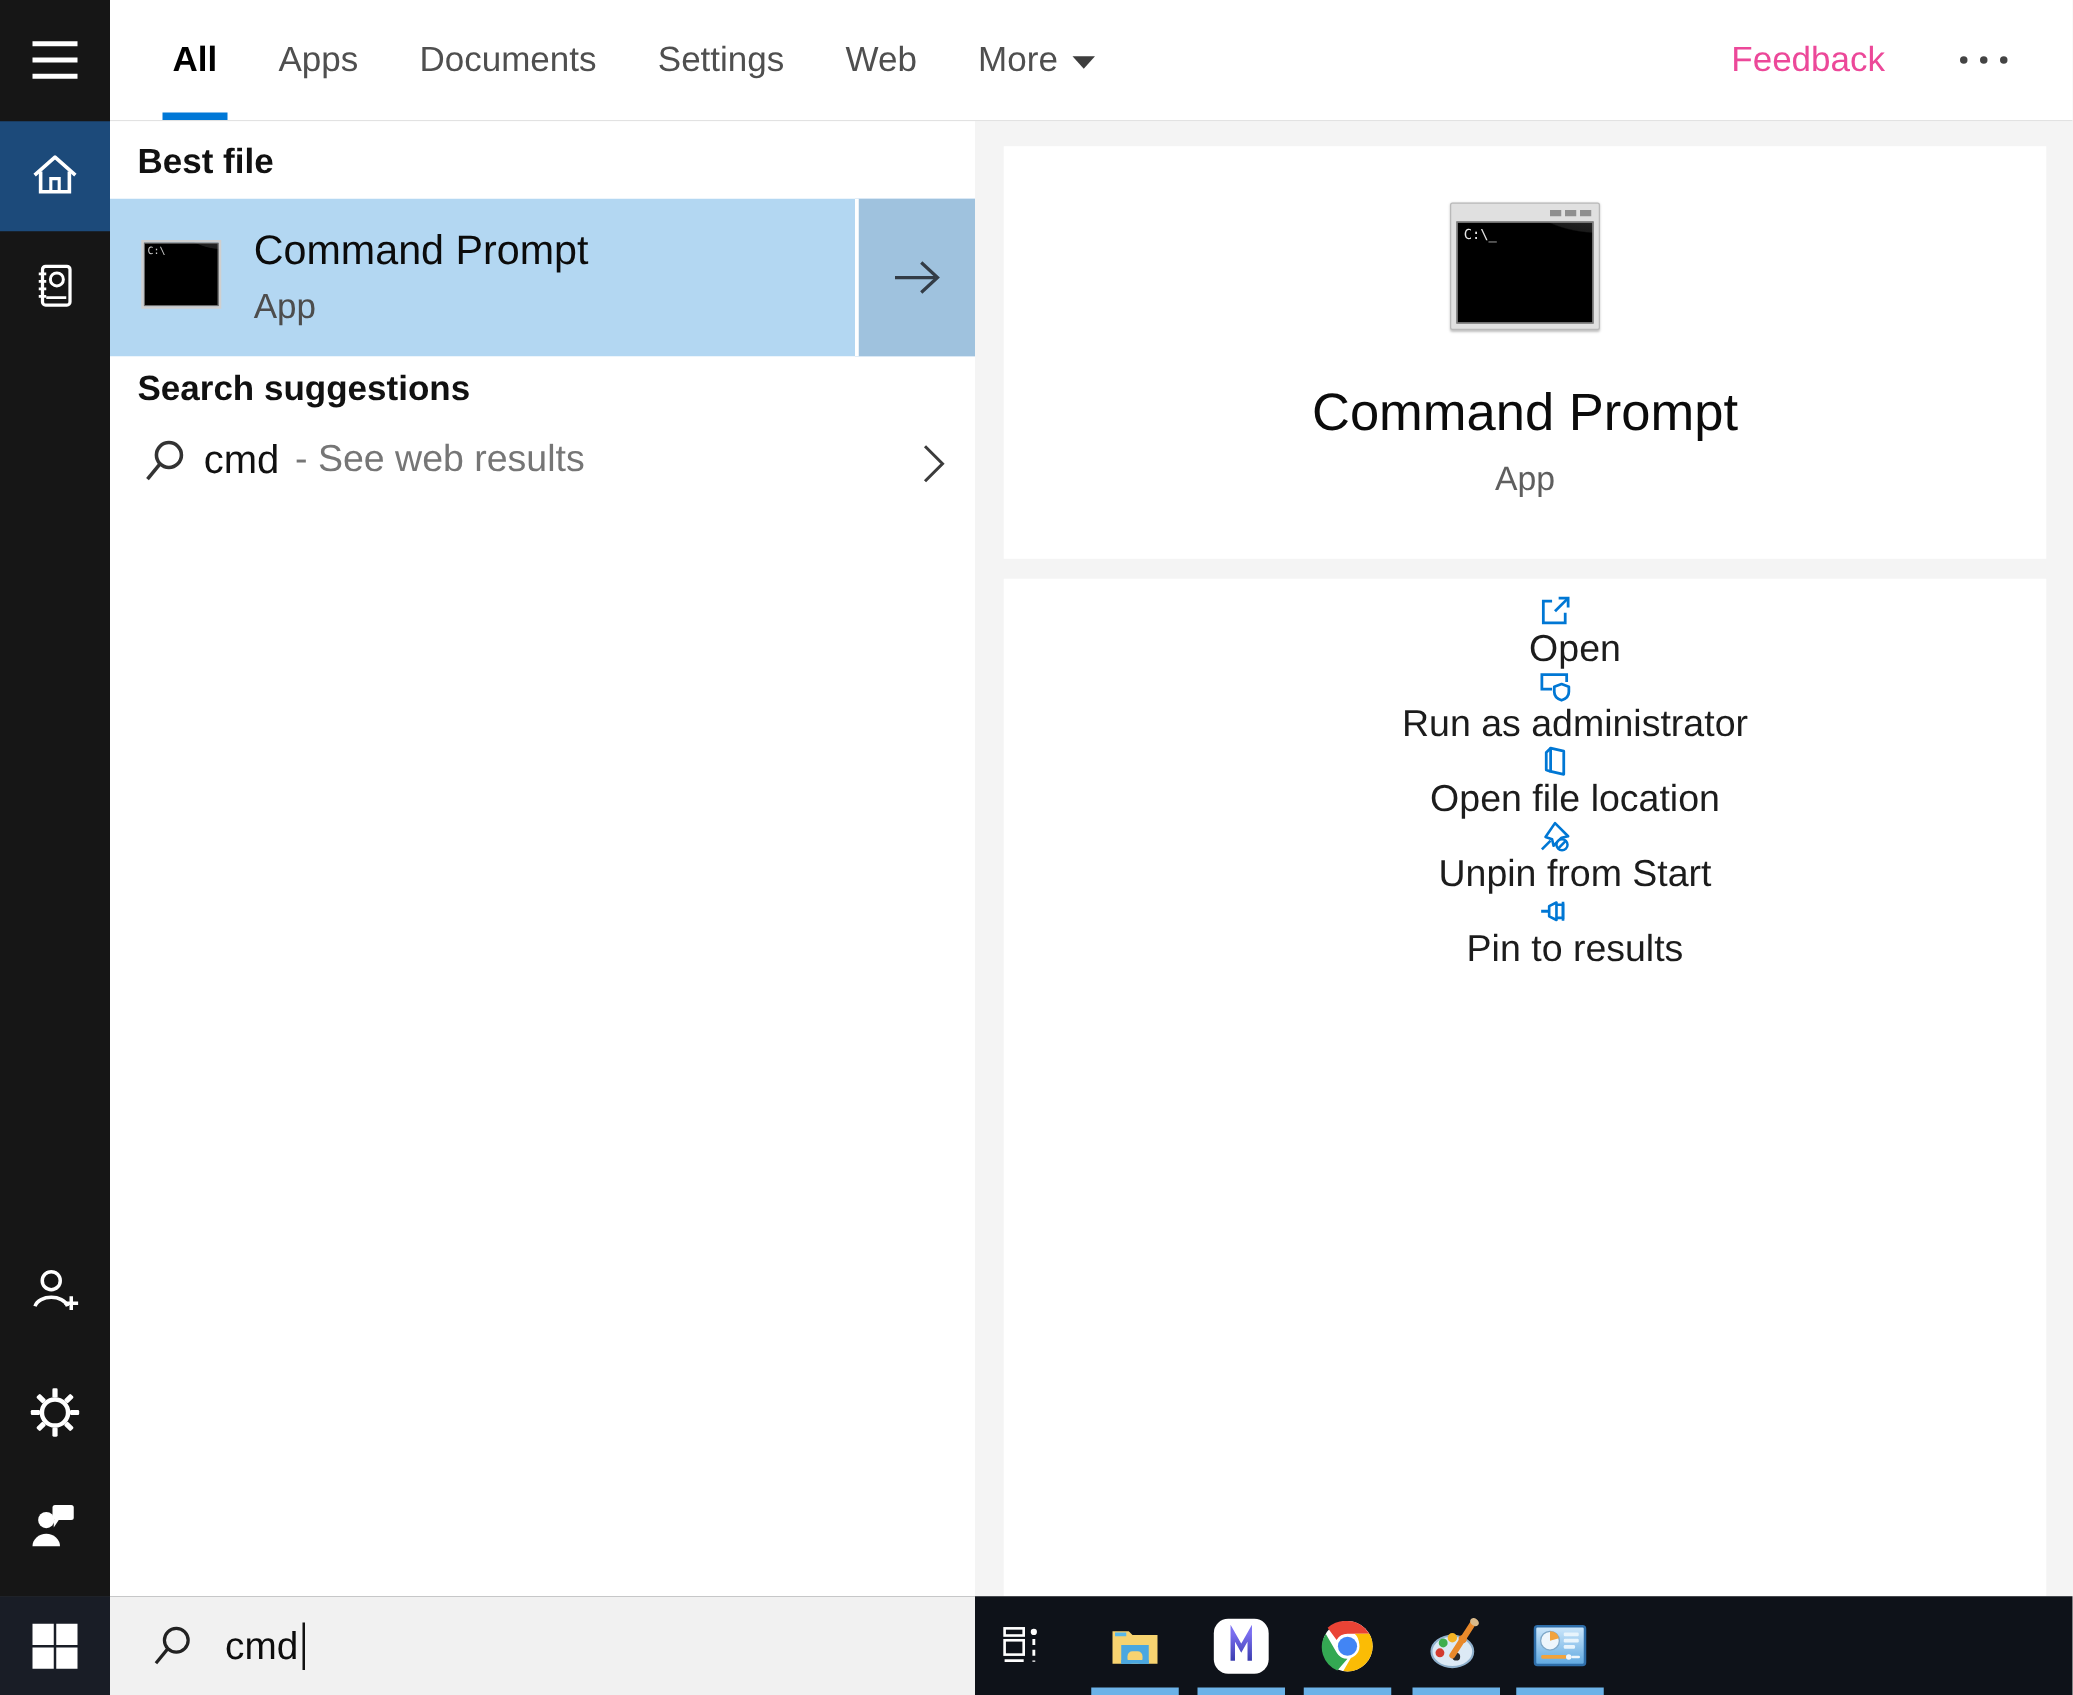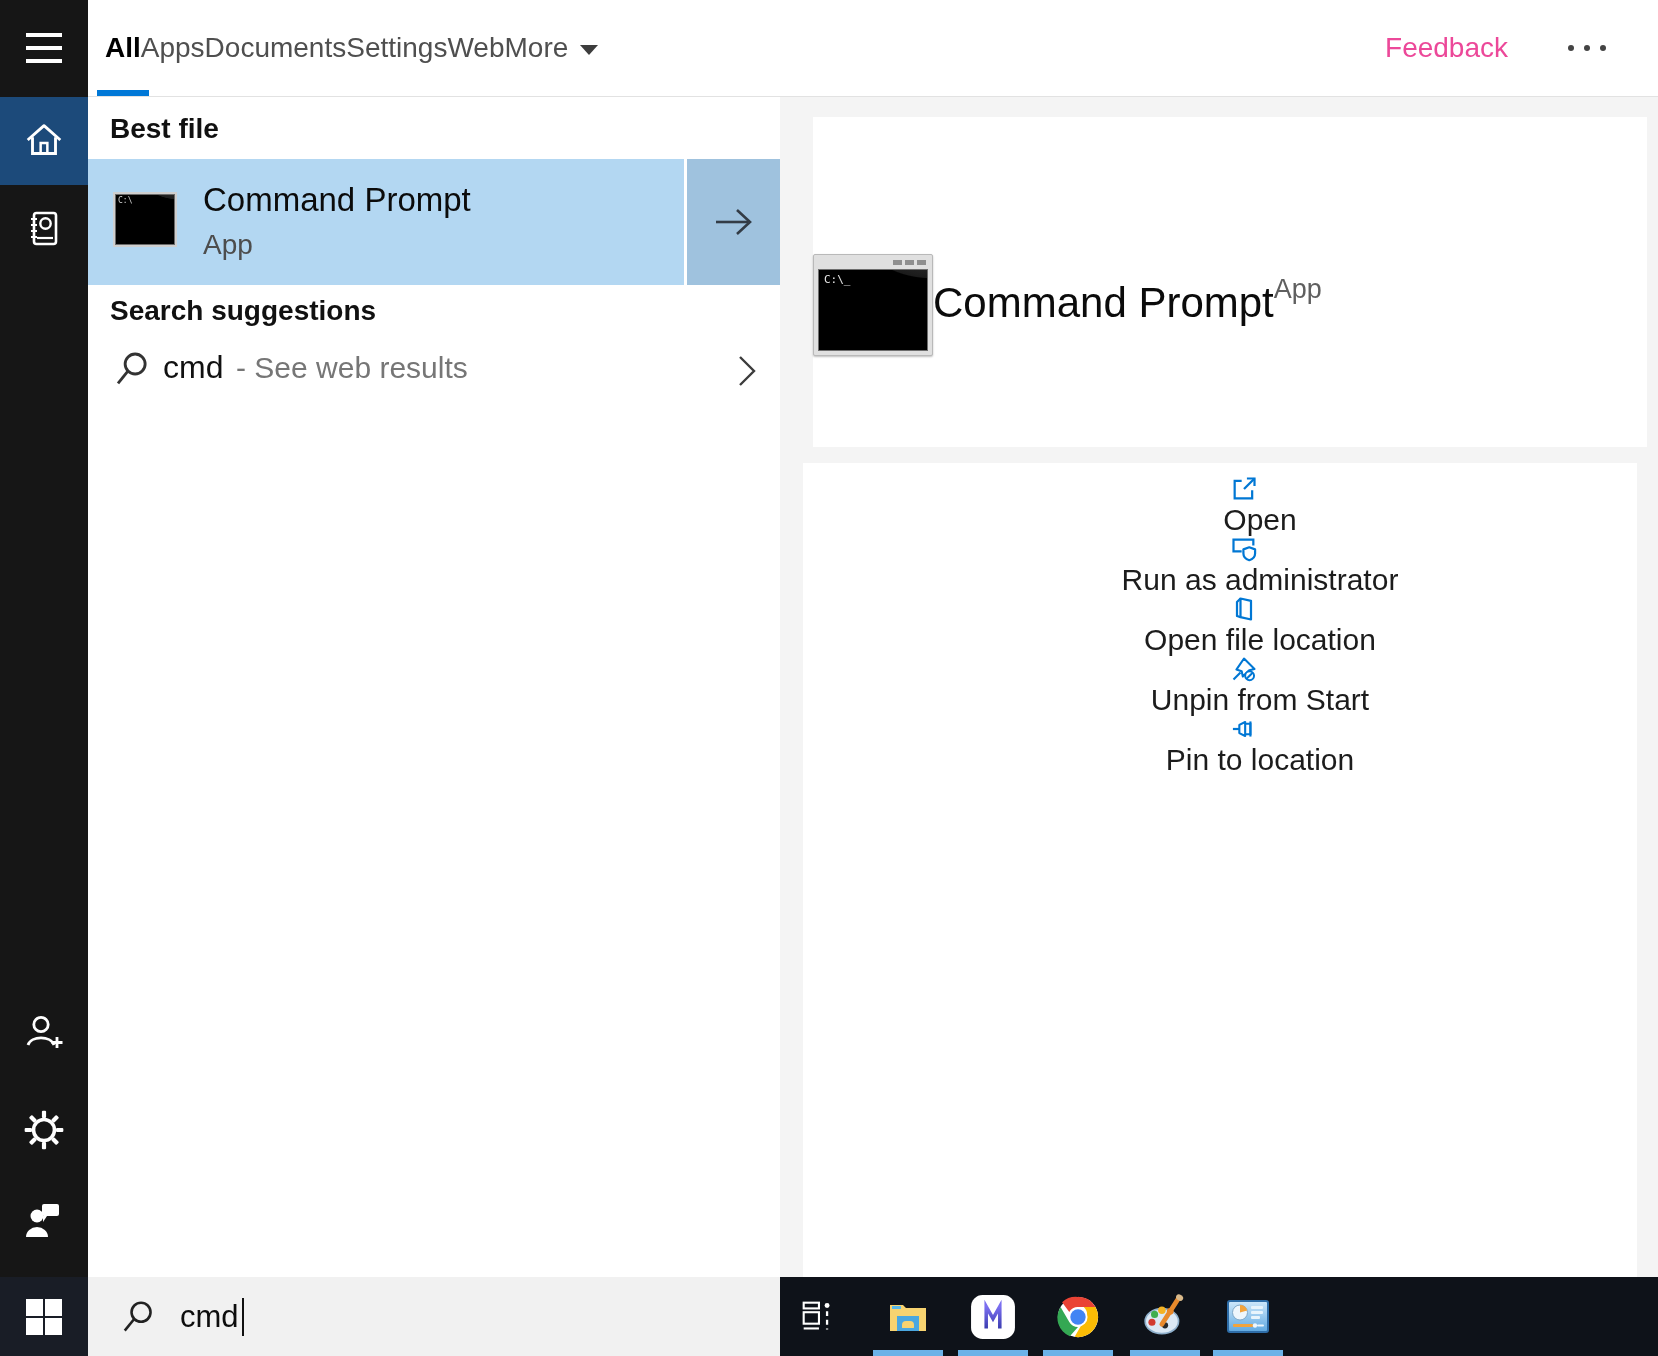--- a/index.html
+++ b/index.html
@@ -16,21 +16,21 @@
   #side-add-user { top:989px; }
   #side-settings { top:1086px; }
   #side-feedback { top:1178px; }
   #hamburger { top:4px; }
   #hamburger .bars { display:flex; flex-direction:column; gap:9px; }
   #hamburger .bar { width:36px; height:4px; background:#fff; }
 
   
   #tab-header { left:88px; top:0; width:1570px; height:97px; background:#fff;
     border-bottom:1px solid #e2e2e2; display:flex; align-items:center; }
-  .tabs { display:flex; margin-left:17px; height:100%; align-items:center;text-align:right; }
+  .tabs { display:flex; gap:49px; margin-left:50px; height:100%; align-items:center;text-align:right; }
   .tab { position:relative; font-size:28px; color:#4f4f4f; height:100%;
     display:flex; align-items:center; cursor:pointer; }
   .tab.active { color:#000; font-weight:700; }
   .tab.active .underline { position:absolute; bottom:0; left:-8px; right:-8px;
     height:6px; background:#0078d7; }
   .tab .caret { width:0; height:0; border-left:9px solid transparent;
     border-right:9px solid transparent; border-top:10px solid #3d3d3d;
     margin-left:12px; margin-top:4px; }
   #feedback-link { position:absolute; right:150px; font-size:28px; color:#ec4899; cursor:pointer; }
   #ellipsis-menu { position:absolute; right:52px; display:flex; gap:10px; cursor:pointer; }
@@ -55,22 +55,22 @@
     background:#9fc2de; border-left:3px solid #fff; display:flex;
     align-items:center; justify-content:center; cursor:pointer; }
   #suggest-row { position:absolute; left:0; top:238px; width:692px; height:72px; cursor:pointer; }
   #suggest-row .mag { position:absolute; left:25px; top:14px; }
   #suggest-query { position:absolute; left:75px; top:14px; font-size:32px; color:#111; }
   #suggest-hint { position:absolute; left:148px; top:16px; font-size:30px; color:#767676; }
   #suggest-chevron { position:absolute; right:22px; top:18px; }
 
   
   #preview { left:780px; top:97px; width:878px; height:1180px; background:#f4f4f4; }
-  #preview-card-top { position:absolute; left:33px; top:20px; width:834px; height:330px;
-    background:#fff; display:flex; flex-direction:row; align-items:center; }
+  #preview-card-top { position:absolute; left:23px; top:20px; width:834px; height:330px;
+    background:#fff; display:flex; flex-direction:column; align-items:center; }
   #big-icon { margin-top:45px; width:120px; height:102px; background:#e0e0e0;
     border:1px solid #b9b9b9; border-radius:2px; position:relative;
     box-shadow:0 1px 2px rgba(0,0,0,.25); }
   #big-icon .titlebar { position:absolute; left:4px; top:3px; right:4px; height:10px;
     display:flex; justify-content:flex-end; gap:3px; padding-right:2px; }
   #big-icon .titlebar i { width:9px; height:5px; background:#8f8f8f; margin-top:2px; }
   #big-icon .screen { position:absolute; left:4px; top:14px; right:4px; bottom:4px;
     background: radial-gradient(ellipse 150% 130% at 105% -45%, #474747 0%, #1b1b1b 42%, #000 43%);
     border:1px solid #6e6e6e; }
   #big-icon .prompt-text { position:absolute; left:5px; top:3px; color:#e8e8e8;
@@ -270,21 +270,21 @@
       </svg>
       <span class="action-label">Unpin from Start</span>
     </div>
     <div class="action-row">
       <svg width="28" height="28" viewBox="0 0 24 24">
         <path d="M2.5 12 H8" stroke="#0077d4" stroke-width="1.9" fill="none"></path>
         <path d="M8 8.5 L13 6 V18 L8 15.5 Z" fill="none" stroke="#0077d4" stroke-width="1.8" stroke-linejoin="round"></path>
         <path d="M13 7.5 H17.5 V16.5 H13" fill="none" stroke="#0077d4" stroke-width="1.8"></path>
         <path d="M17.5 5.5 V18.5" stroke="#0077d4" stroke-width="1.8"></path>
       </svg>
-      <span class="action-label">Pin to location</span>
+      <span class="action-label">Pin to results</span>
     </div>
   </div>
 </div>
 
 <div id="taskbar" class="abs">
   <div id="start-btn">
     <svg width="38" height="38" viewBox="0 0 38 38">
       <rect x="1" y="1" width="17" height="17" fill="#fff"></rect>
       <rect x="20" y="1" width="17" height="17" fill="#fff"></rect>
       <rect x="1" y="20" width="17" height="17" fill="#fff"></rect>

